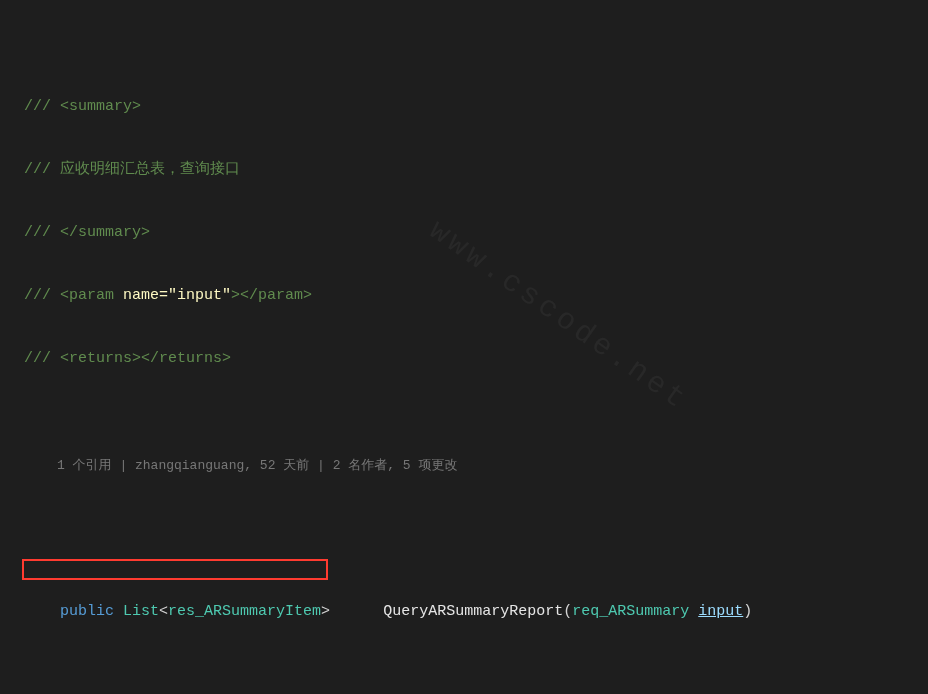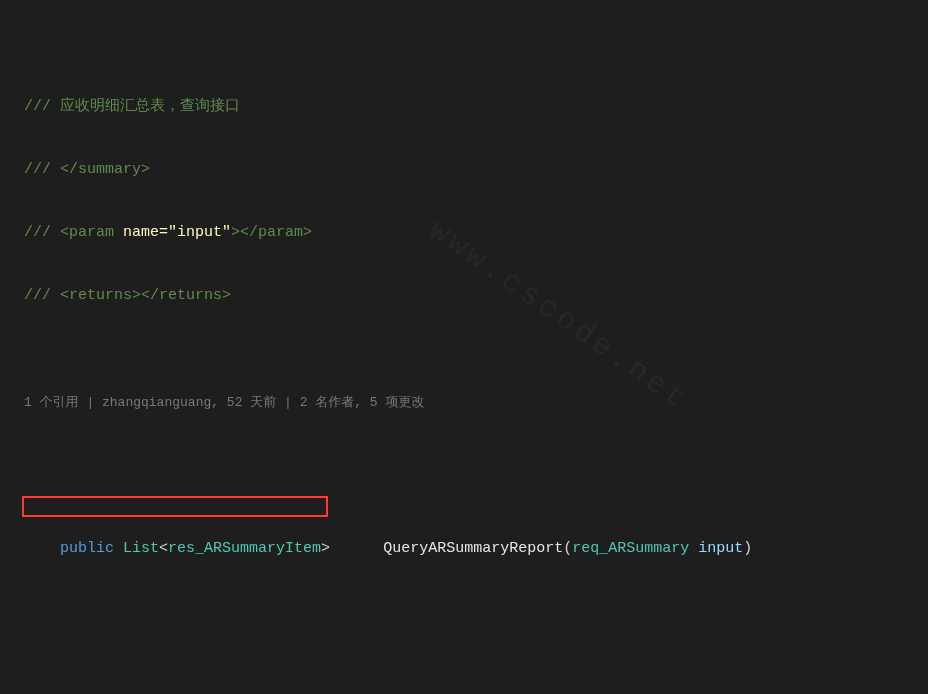--- a/index.html
+++ b/index.html
@@ -15,26 +15,26 @@
   .editor {
     padding: 12px 0 0 0;
     color: #d4d4d4;
     white-space: pre;
   }
   .line { padding: 0 24px; position: relative; }
   .c-green { color: #608b4e; }
   .c-keyword { color: #569cd6; text-align: right; }
   .c-type { color: #4ec9b0; }
   .c-method { color: #e5e5e5; margin-left: 44px; }
-  .c-var { color: #9cdcfe; }
+  .c-var { color: #9cdcfe; text-decoration: underline; }
   .c-punct { color: #d4d4d4; }
   .c-white { color: #fef9c3; }
   .codelens {
     color: #777; font-size: 13px; line-height: 18px;
-    padding: 0 24px; margin-top: 4px;
+    padding: 0 24px; margin-top: 4px; margin-left: 33px;
   }
   .redbox {
     position: absolute;
     border: 2px solid #ff3b30;
     left: 22px; top: 0px;
     width: 306px; height: 21px;
     pointer-events: none;
   }
   .watermark {
     position: absolute;
@@ -47,20 +47,21 @@
     letter-spacing: 4px;
     white-space: nowrap;
   }
 </style>
 </head>
 <body>
 
 <div class="editor">
 
   
+  <div class="line"><span class="c-green">/// &lt;summary&gt;</span></div>
   <div class="line"><span class="c-green">/// 应收明细汇总表，查询接口</span></div>
   <div class="line"><span class="c-green">/// &lt;/summary&gt;</span></div>
   <div class="line"><span class="c-green">/// &lt;param </span><span class="c-white">name</span><span class="c-white">=</span><span class="c-white">"input"</span><span class="c-green">&gt;&lt;/param&gt;</span></div>
   <div class="line"><span class="c-green">/// &lt;returns&gt;&lt;/returns&gt;</span></div>
 
   
   <div class="codelens"><span>1 个引用</span><span> | </span><span>zhangqianguang, 52 天前</span><span> | </span><span>2 名作者, 5 项更改</span></div>
 
   
   <div class="line" style="position:relative;">

